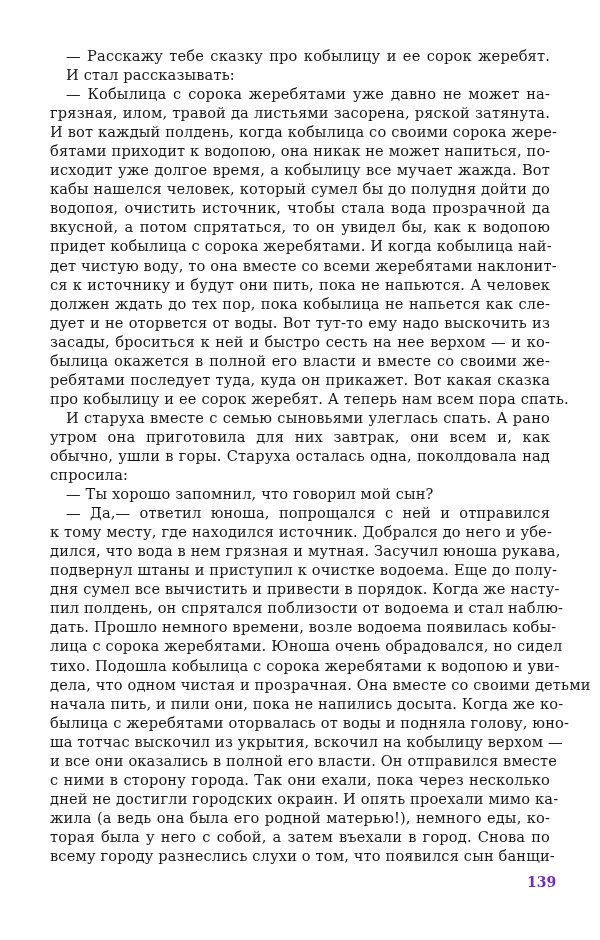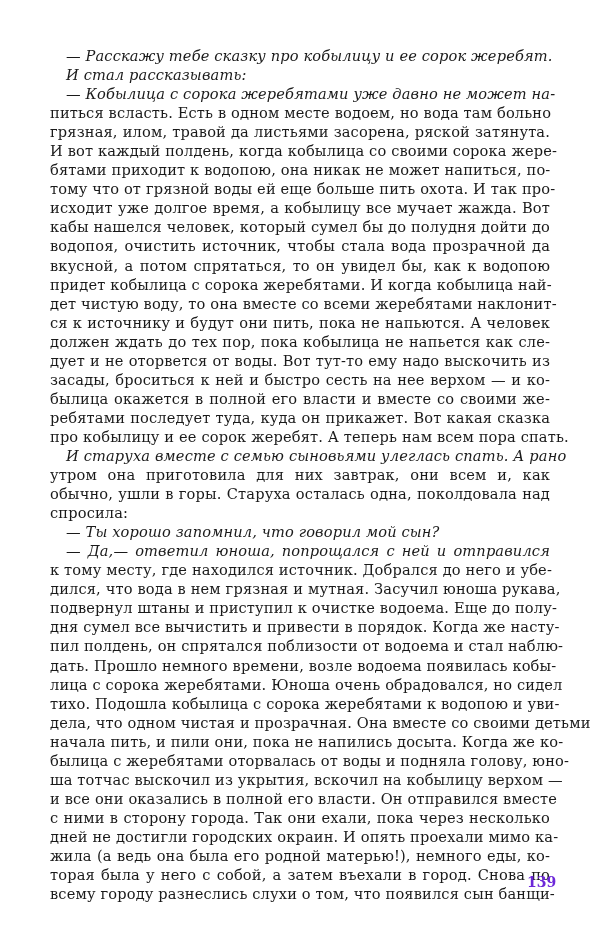--- a/index.html
+++ b/index.html
@@ -15,44 +15,42 @@
     color: #1a1a1a;
     letter-spacing: 0.15px;
   }
   .line {
     display: block;
     height: 19.05px;
     white-space: nowrap;
     text-align: justify;
     text-align-last: justify;
   }
-  .line.indent { padding-left: 16px; font-style: italic; }
+  .line.indent { padding-left: 16px; }
   .line.last { text-align-last: left; }
   .page-number {
     position: absolute;
     left: 527px;
     top: 874px;
     font-family: "DejaVu Serif", "Liberation Serif", serif;
     font-size: 14px;
     font-weight: bold;
     color: #6d28d9;
   }
 </style>
 </head>
 <body>
 
 <div class="page" id="text-block">
     <span class="line indent">— Расскажу тебе сказку про кобылицу и ее сорок жеребят.</span>
     <span class="line indent last">И стал рассказывать:</span>
     <span class="line indent">— Кобылица с сорока жеребятами уже давно не может на-</span>
-    <span class="line">питься всласть. Есть в одном месте водоем, но вода там больно</span>
     <span class="line">грязная, илом, травой да листьями засорена, ряской затянута.</span>
     <span class="line">И вот каждый полдень, когда кобылица со своими сорока жере-</span>
     <span class="line">бятами приходит к водопою, она никак не может напиться, по-</span>
-    <span class="line">тому что от грязной воды ей еще больше пить охота. И так про-</span>
     <span class="line">исходит уже долгое время, а кобылицу все мучает жажда. Вот</span>
     <span class="line">кабы нашелся человек, который сумел бы до полудня дойти до</span>
     <span class="line">водопоя, очистить источник, чтобы стала вода прозрачной да</span>
     <span class="line">вкусной, а потом спрятаться, то он увидел бы, как к водопою</span>
     <span class="line">придет кобылица с сорока жеребятами. И когда кобылица най-</span>
     <span class="line">дет чистую воду, то она вместе со всеми жеребятами наклонит-</span>
     <span class="line">ся к источнику и будут они пить, пока не напьются. А человек</span>
     <span class="line">должен ждать до тех пор, пока кобылица не напьется как сле-</span>
     <span class="line">дует и не оторвется от воды. Вот тут-то ему надо выскочить из</span>
     <span class="line">засады, броситься к ней и быстро сесть на нее верхом — и ко-</span>

